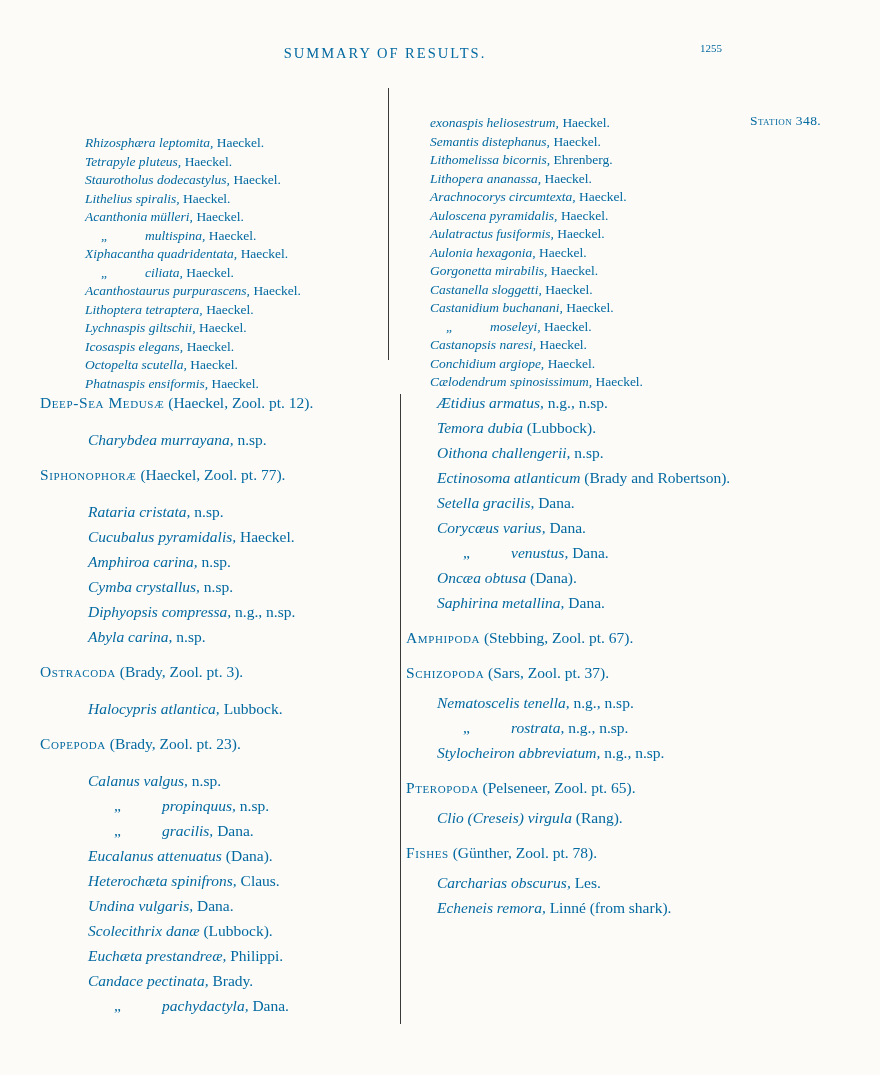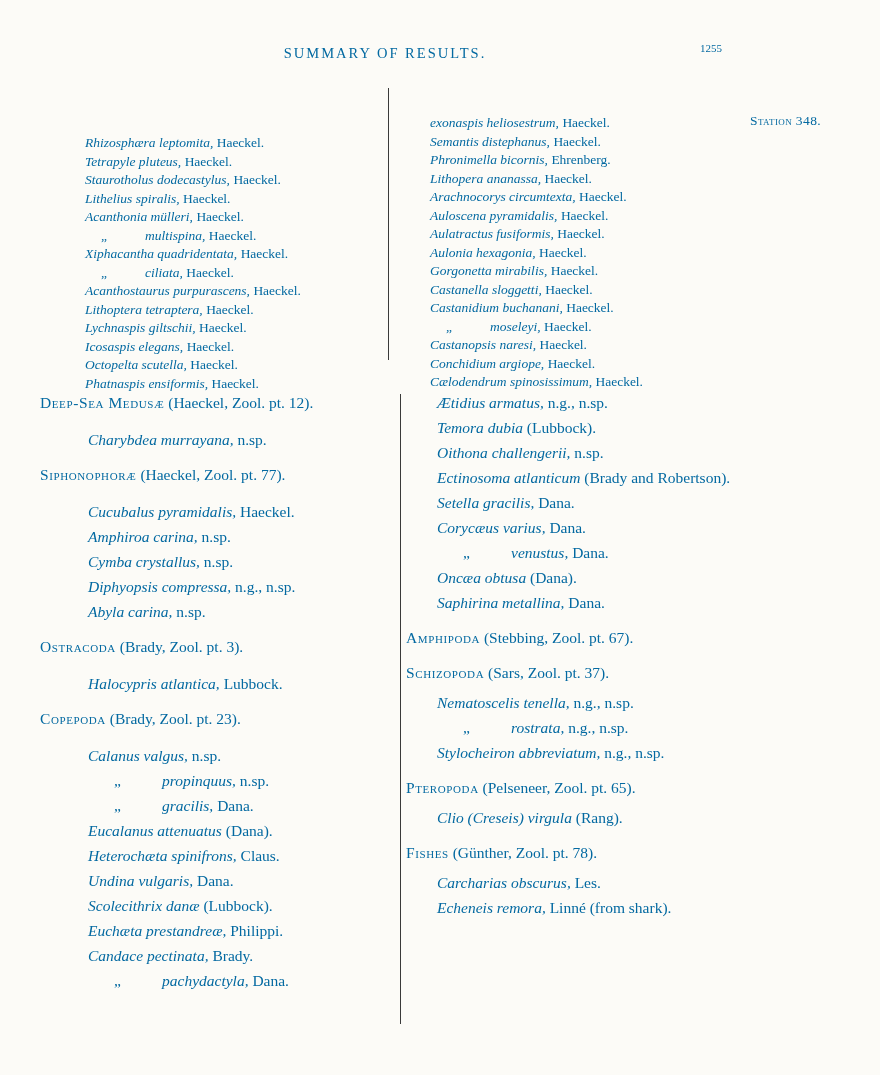--- a/index.html
+++ b/index.html
@@ -151,21 +151,21 @@
         <div class="species-line"><span class="sp-name">Lithoptera tetraptera,</span><span class="sp-auth"> Haeckel.</span></div>
         <div class="species-line"><span class="sp-name">Lychnaspis giltschii,</span><span class="sp-auth"> Haeckel.</span></div>
         <div class="species-line"><span class="sp-name">Icosaspis elegans,</span><span class="sp-auth"> Haeckel.</span></div>
         <div class="species-line"><span class="sp-name">Octopelta scutella,</span><span class="sp-auth"> Haeckel.</span></div>
         <div class="species-line"><span class="sp-name">Phatnaspis ensiformis,</span><span class="sp-auth"> Haeckel.</span></div>
       </div>
     <div class="top-rule"></div>
     <div class="top-col-right">
         <div class="species-line"><span class="sp-name">exonaspis heliosestrum,</span><span class="sp-auth"> Haeckel.</span></div>
         <div class="species-line"><span class="sp-name">Semantis distephanus,</span><span class="sp-auth"> Haeckel.</span></div>
-        <div class="species-line"><span class="sp-name">Phronimella bicornis,</span><span class="sp-auth"> Ehrenberg.</span></div>
+        <div class="species-line"><span class="sp-name">Lithomelissa bicornis,</span><span class="sp-auth"> Ehrenberg.</span></div>
         <div class="species-line"><span class="sp-name">Lithopera ananassa,</span><span class="sp-auth"> Haeckel.</span></div>
         <div class="species-line"><span class="sp-name">Arachnocorys circumtexta,</span><span class="sp-auth"> Haeckel.</span></div>
         <div class="species-line"><span class="sp-name">Auloscena pyramidalis,</span><span class="sp-auth"> Haeckel.</span></div>
         <div class="species-line"><span class="sp-name">Aulatractus fusiformis,</span><span class="sp-auth"> Haeckel.</span></div>
         <div class="species-line"><span class="sp-name">Aulonia hexagonia,</span><span class="sp-auth"> Haeckel.</span></div>
         <div class="species-line"><span class="sp-name">Gorgonetta mirabilis,</span><span class="sp-auth"> Haeckel.</span></div>
         <div class="species-line"><span class="sp-name">Castanella sloggetti,</span><span class="sp-auth"> Haeckel.</span></div>
         <div class="species-line"><span class="sp-name">Castanidium buchanani,</span><span class="sp-auth"> Haeckel.</span></div>
         <div class="species-line"><span class="ditto">„</span><span class="sp-name">moseleyi,</span><span class="sp-auth"> Haeckel.</span></div>
         <div class="species-line"><span class="sp-name">Castanopsis naresi,</span><span class="sp-auth"> Haeckel.</span></div>
@@ -178,20 +178,21 @@
     <div class="lower-col-left">
         <div class="group">
           <div class="group-heading"><span class="gh-caps">Deep-Sea Medusæ</span><span class="gh-detail"> (Haeckel, Zool. pt. 12).</span></div>
           <div class="species-list">
             <div class="species-line"><span class="sp-name">Charybdea murrayana,</span><span class="sp-auth"> n.sp.</span></div>
           </div>
         </div>
         <div class="group">
           <div class="group-heading"><span class="gh-caps">Siphonophoræ</span><span class="gh-detail"> (Haeckel, Zool. pt. 77).</span></div>
           <div class="species-list">
+            <div class="species-line"><span class="sp-name">Rataria cristata,</span><span class="sp-auth"> n.sp.</span></div>
             <div class="species-line"><span class="sp-name">Cucubalus pyramidalis,</span><span class="sp-auth"> Haeckel.</span></div>
             <div class="species-line"><span class="sp-name">Amphiroa carina,</span><span class="sp-auth"> n.sp.</span></div>
             <div class="species-line"><span class="sp-name">Cymba crystallus,</span><span class="sp-auth"> n.sp.</span></div>
             <div class="species-line"><span class="sp-name">Diphyopsis compressa,</span><span class="sp-auth"> n.g., n.sp.</span></div>
             <div class="species-line"><span class="sp-name">Abyla carina,</span><span class="sp-auth"> n.sp.</span></div>
           </div>
         </div>
         <div class="group">
           <div class="group-heading"><span class="gh-caps">Ostracoda</span><span class="gh-detail"> (Brady, Zool. pt. 3).</span></div>
           <div class="species-list">

